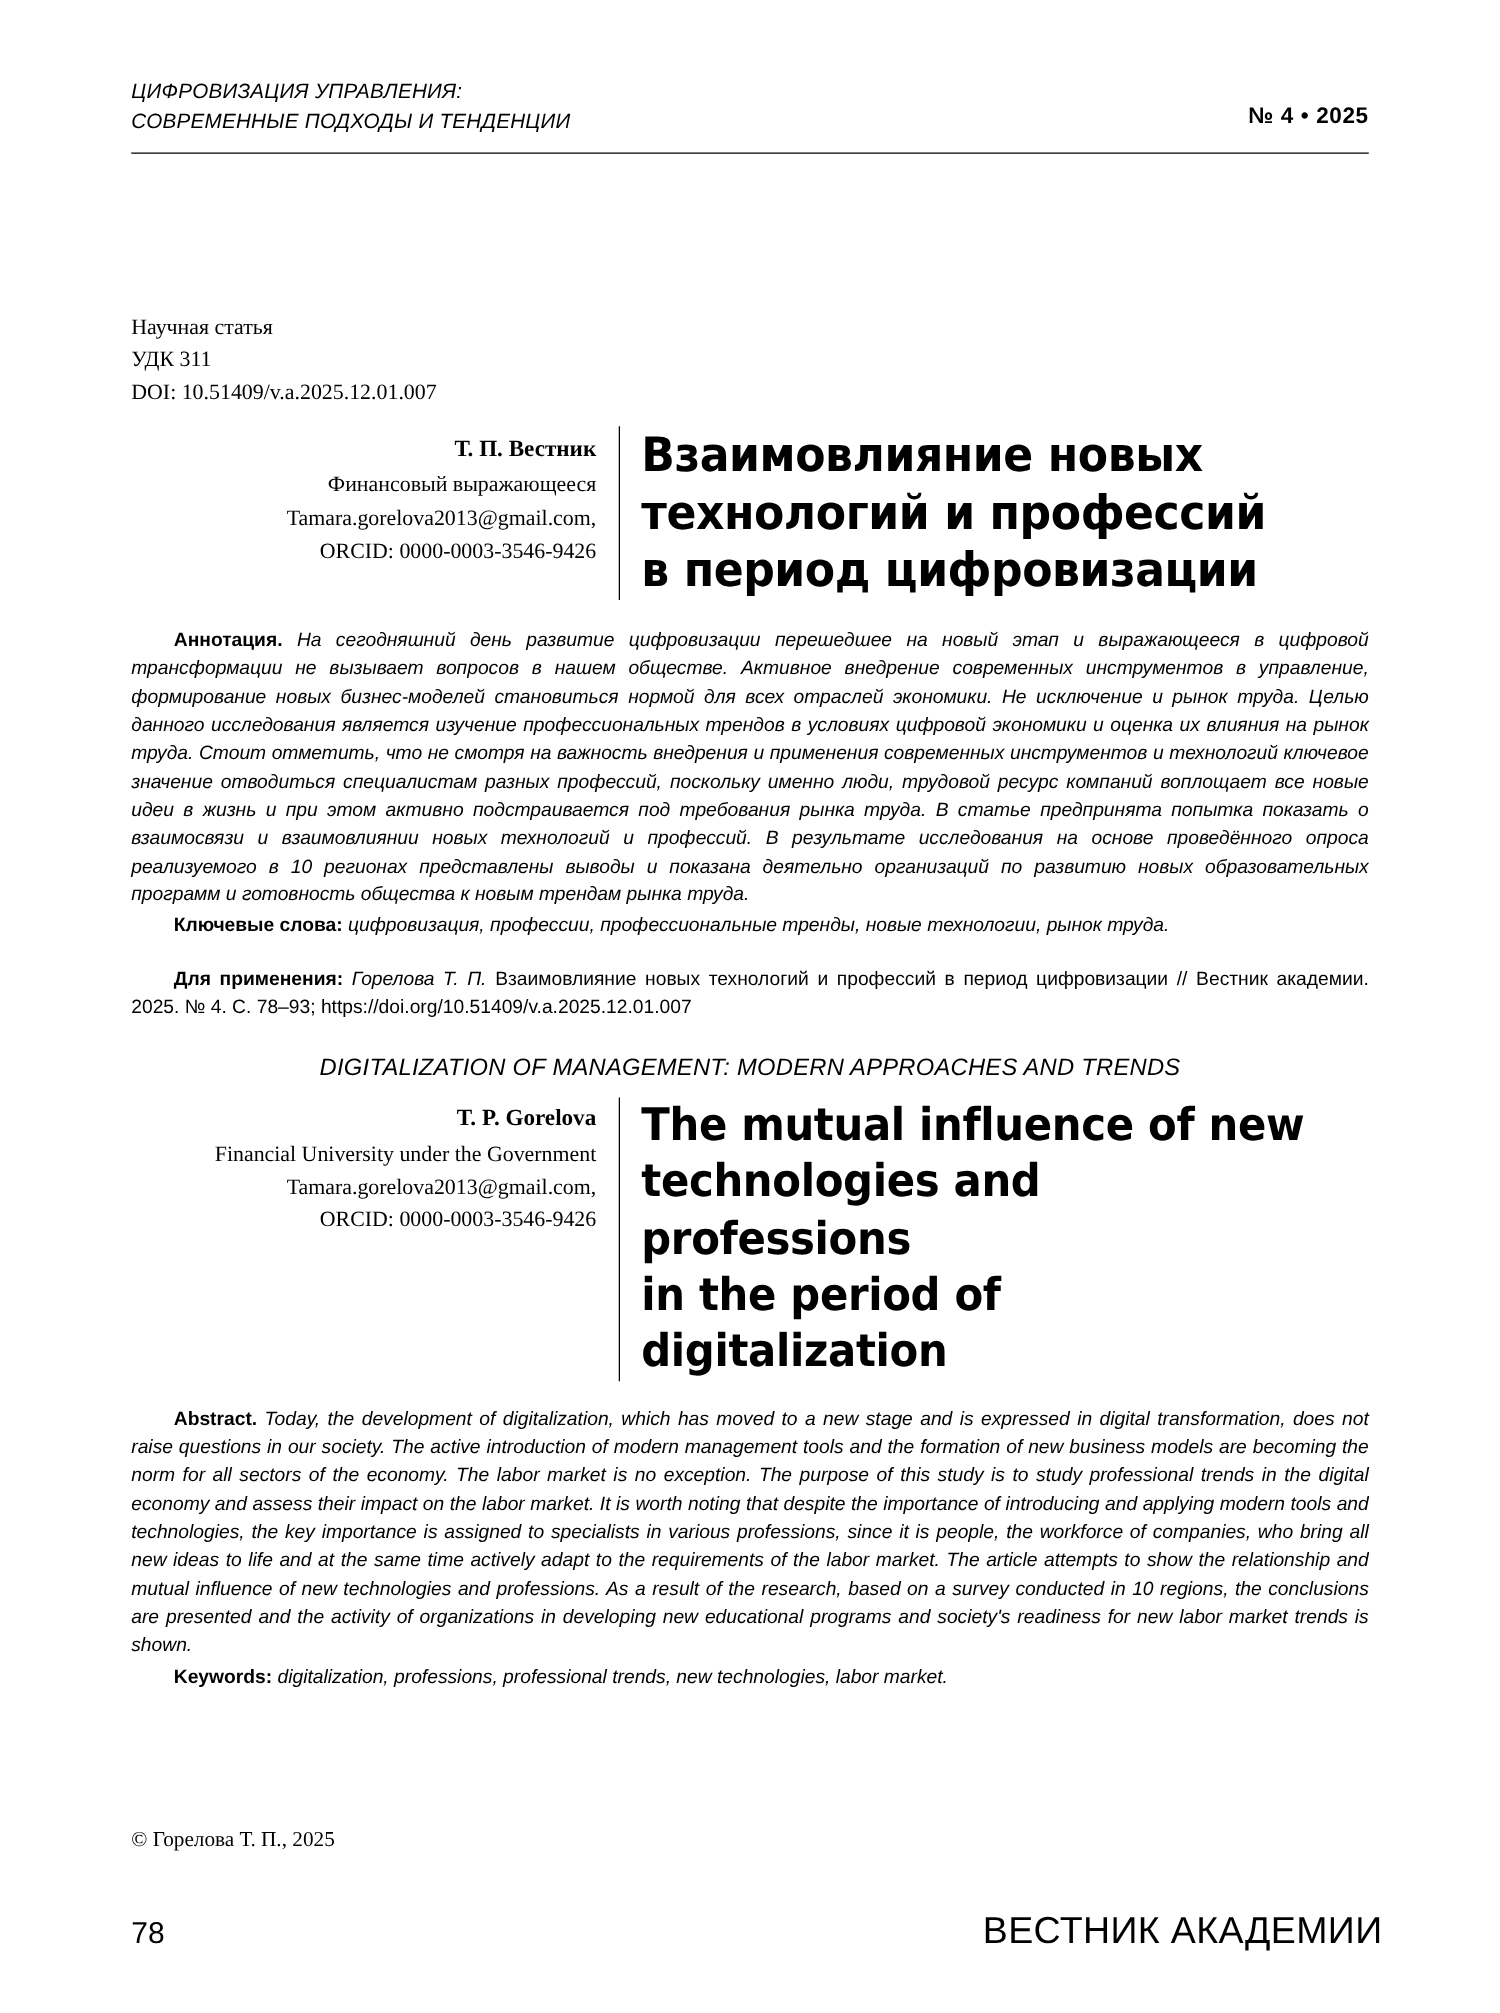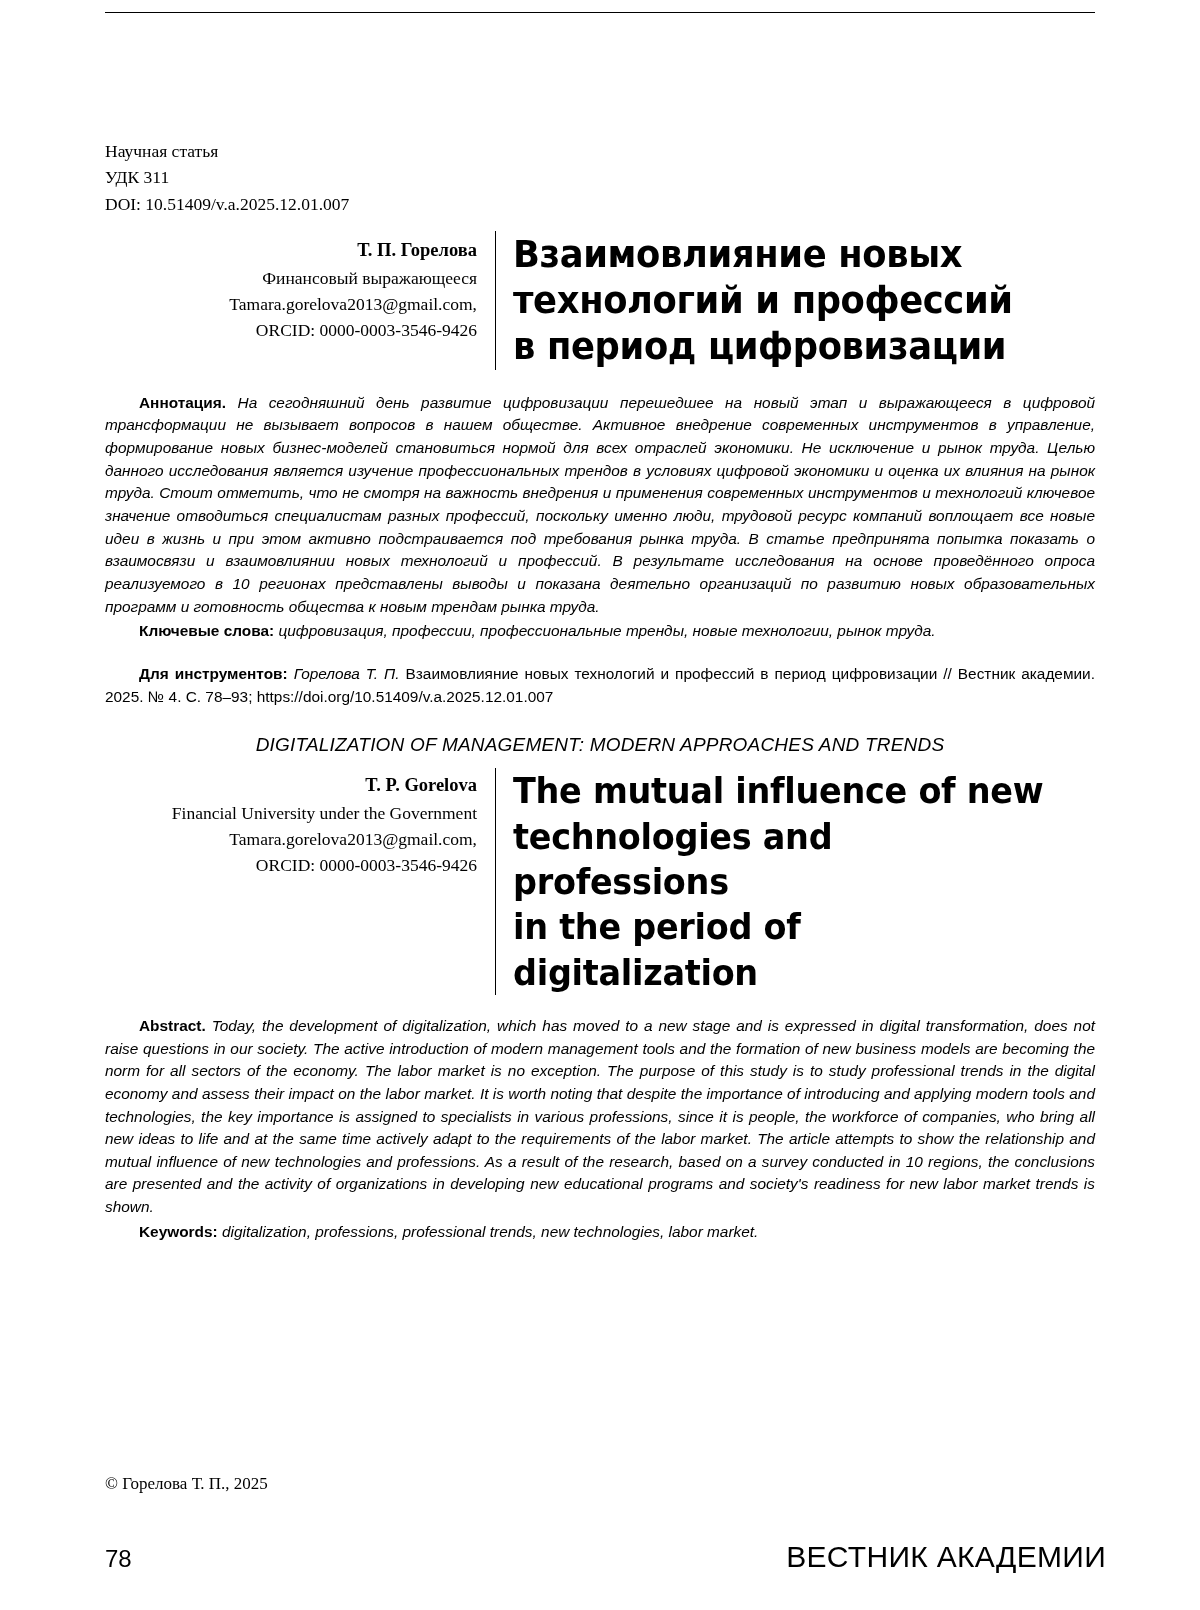--- a/index.html
+++ b/index.html
@@ -188,31 +188,38 @@
     font-size: 30px;
     letter-spacing: 0.3px;
     text-align: right;
   }
 </style>
 </head>
 <body>
 
 <div class="page">
 
+  <div class="running-head">
+    <div class="running-head-left">
+      <div>ЦИФРОВИЗАЦИЯ УПРАВЛЕНИЯ:</div>
+      <div>СОВРЕМЕННЫЕ ПОДХОДЫ И ТЕНДЕНЦИИ</div>
+    </div>
+    <div class="running-head-right">№ 4 • 2025</div>
+  </div>
   <div class="rule-top"></div>
 
   <div class="meta">
     <div>Научная статья</div>
     <div>УДК 311</div>
     <div>DOI: 10.51409/v.a.2025.12.01.007</div>
   </div>
 
   <div class="title-block">
     <div class="authors-col">
-      <div class="author-name">Т. П. Горелова</div>
+      <div class="author-name">Т. П. Вестник</div>
       <div>Финансовый выражающееся</div>
       <div>Tamara.gorelova2013@gmail.com,</div>
       <div>ORCID: 0000-0003-3546-9426</div>
     </div>
     <div class="title-col">
       <div class="main-title">Взаимовлияние новых</div>
       <div class="main-title">технологий и профессий</div>
       <div class="main-title">в период цифровизации</div>
     </div>
   </div>
@@ -222,21 +229,21 @@
       <span class="lead">Аннотация.</span>
       <span>На сегодняшний день развитие цифровизации перешедшее на новый этап и выражающееся в цифровой трансформации не вызывает вопросов в нашем обществе. Активное внедрение современных инструментов в управление, формирование новых бизнес-моделей становиться нормой для всех отраслей экономики. Не исключение и рынок труда. Целью данного исследования является изучение профессиональных трендов в условиях цифровой экономики и оценка их влияния на рынок труда. Стоит отметить, что не смотря на важность внедрения и применения современных инструментов и технологий ключевое значение отводиться специалистам разных профессий, поскольку именно люди, трудовой ресурс компаний воплощает все новые идеи в жизнь и при этом активно подстраивается под требования рынка труда. В статье предпринята попытка показать о взаимосвязи и взаимовлиянии новых технологий и профессий. В результате исследования на основе проведённого опроса реализуемого в 10 регионах представлены выводы и показана деятельно организаций по развитию новых образовательных программ и готовность общества к новым трендам рынка труда.</span>
     </p>
   </div>
   <div class="keywords">
     <span class="lead">Ключевые слова:</span>
     <span>цифровизация, профессии, профессиональные тренды, новые технологии, рынок труда.</span>
   </div>
 
   <div class="citation">
-    <span class="lead">Для инструментов:</span>
+    <span class="lead">Для применения:</span>
     <span class="src">Горелова Т. П.</span>
     <span>Взаимовлияние новых технологий и профессий в период цифровизации // Вестник академии. 2025. № 4. С. 78–93; https://doi.org/10.51409/v.a.2025.12.01.007</span>
   </div>
 
   <div class="section-head-en">DIGITALIZATION OF MANAGEMENT: MODERN APPROACHES AND TRENDS</div>
 
   <div class="title-block title-block-en">
     <div class="authors-col authors-col-en">
       <div class="author-name">T. P. Gorelova</div>
       <div>Financial University under the Government</div>

